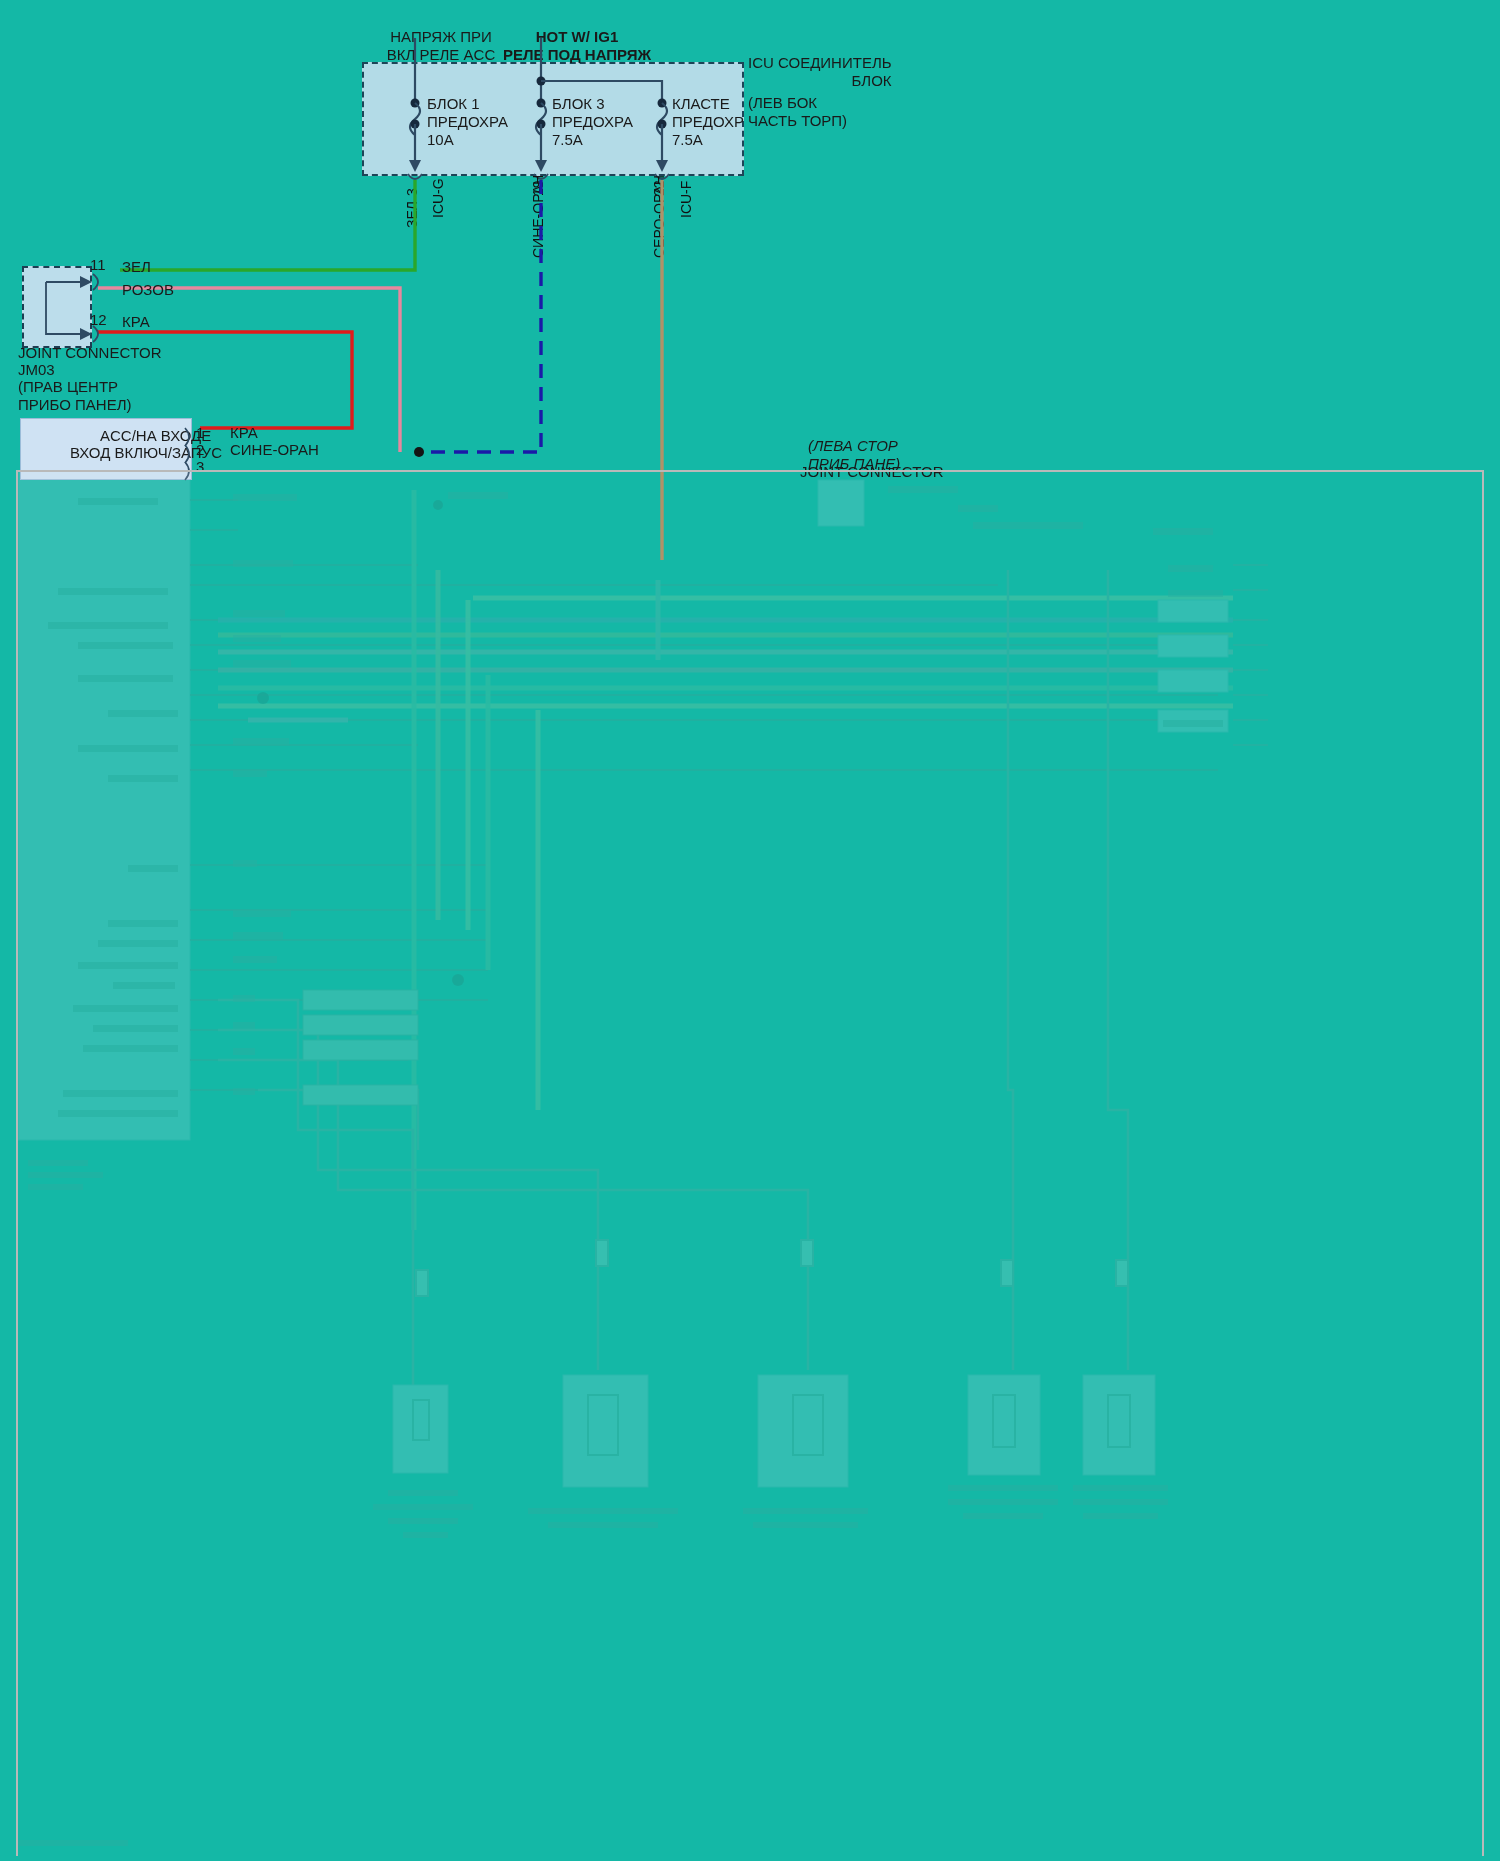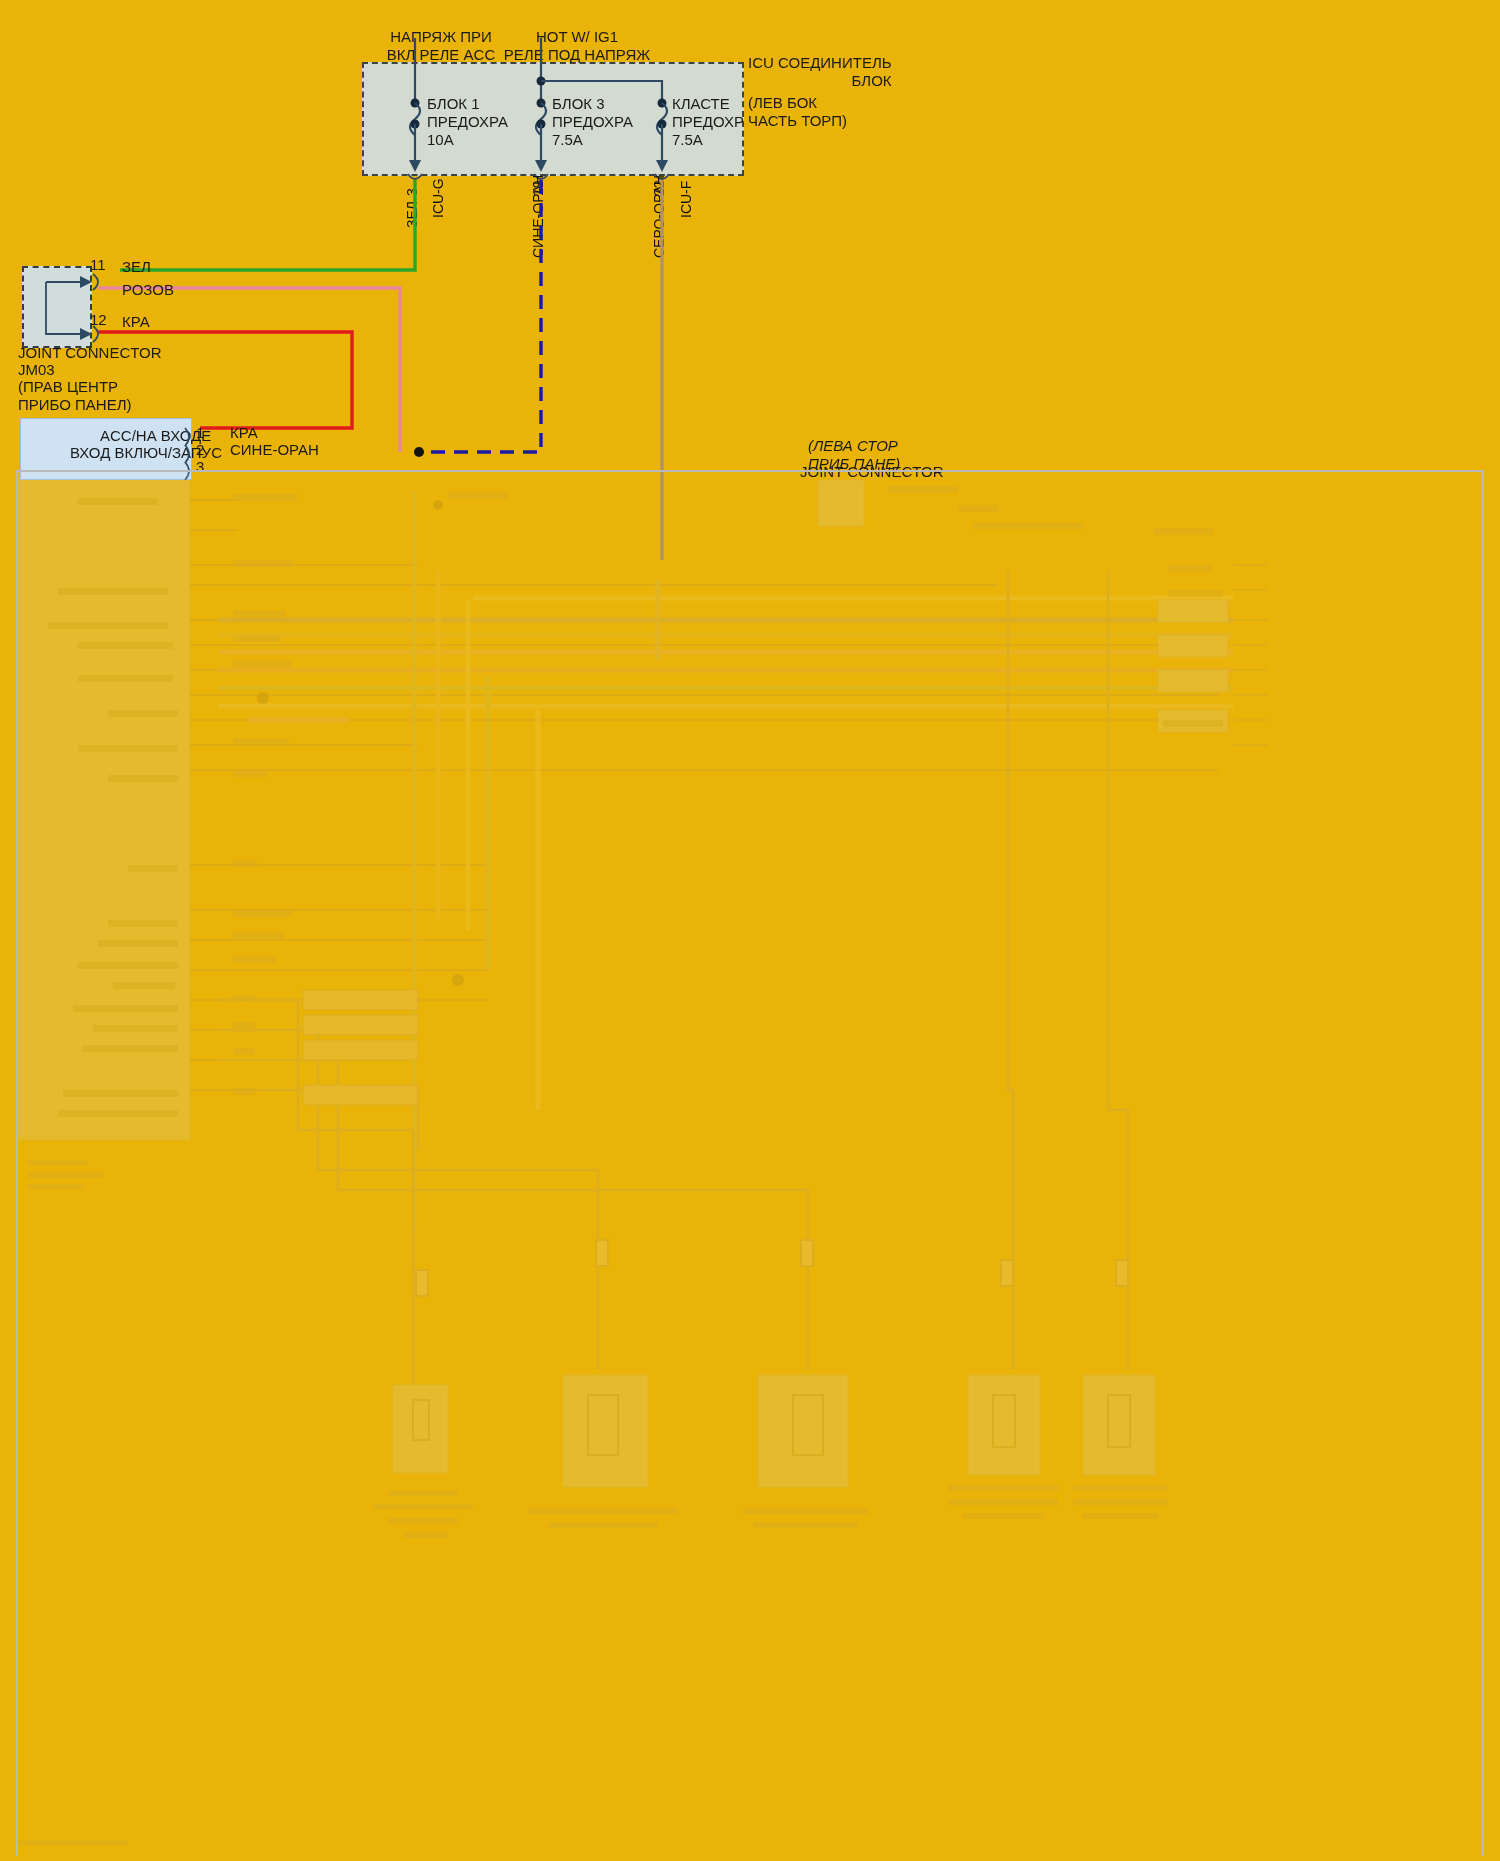--- a/index.html
+++ b/index.html
@@ -1,18 +1,18 @@
 <!DOCTYPE html>
 <html><head>
 <meta charset="utf-8">
 <style>
   html,body{margin:0;padding:0;background:#ffffff;}
   body{font-family:"Liberation Sans", sans-serif;}
   #root{
-    position:relative;width:1500px;height:1861px;background:#eab308;
+    position:relative;width:1500px;height:1861px;background:#14b8a6;
     overflow:hidden;
   }
   .abs{position:absolute;}
   .txt{font-size:15px;color:#1a1a1a;line-height:18px;white-space:pre;}
   .txt-pin{font-size:14px;color:#111;}
   .vert{transform-origin:left top;white-space:nowrap;font-size:14px;color:#111;}
   
   .fuseblock{
     border:2px dashed #20304a;background:#cfe2f3;opacity:.85;
   }
@@ -29,21 +29,21 @@
 </style>
 </head>
 <body>
 
 <div id="root">
 
   <div class="abs fuseblock" style="left:362px;top:62px;width:378px;height:110px;"></div>
 
   <div class="abs txt" style="left:366px;top:28px;width:150px;text-align:center;">НАПРЯЖ ПРИ
 ВКЛ РЕЛЕ ACC</div>
-  <div class="abs txt" style="left:482px;top:28px;width:190px;text-align:center;">HOT W/ IG1
+  <div class="abs txt" style="left:482px;top:28px;width:190px;text-align:center;font-weight:bold;">HOT W/ IG1
 РЕЛЕ ПОД НАПРЯЖ</div>
 
   <div class="abs txt" style="left:748px;top:54px;text-align:right;">ICU СОЕДИНИТЕЛЬ
 БЛОК</div>
   <div class="abs txt" style="left:748px;top:94px;">(ЛЕВ БОК
 ЧАСТЬ ТОРП)</div>
 
   <svg class="abs" style="left:0px;top:0px;width:1500px;height:480px;pointer-events:none;">
 
     <path d="M415,38 L415,103" stroke="#2e4a63" stroke-width="2.2" fill="none"></path>

